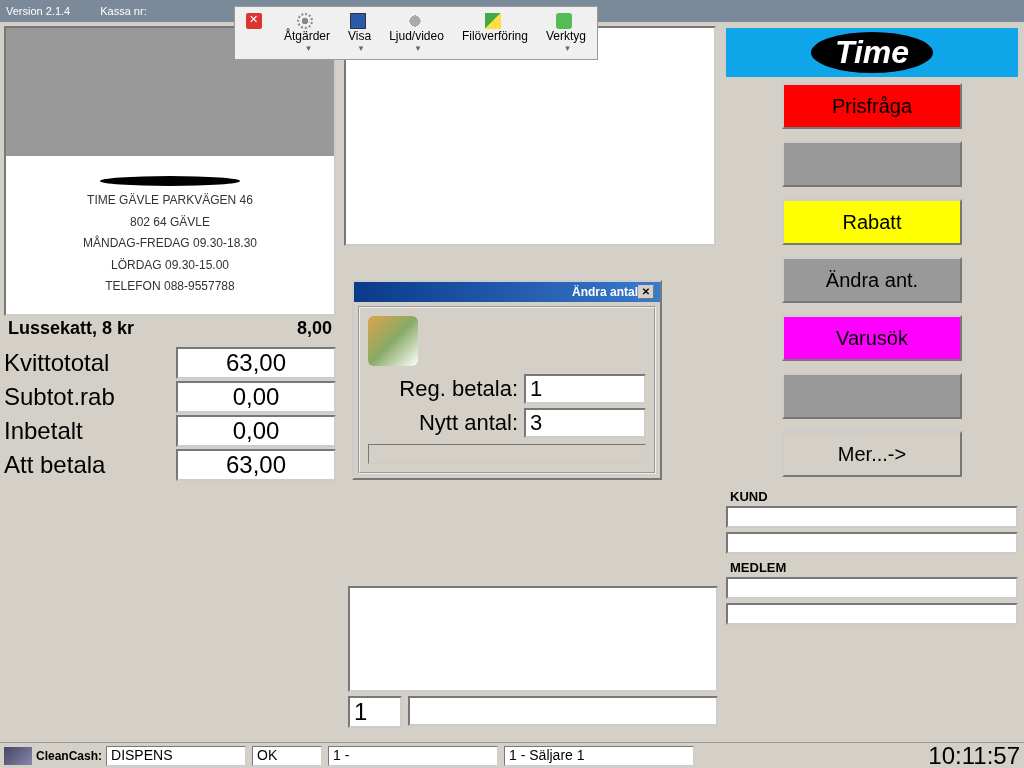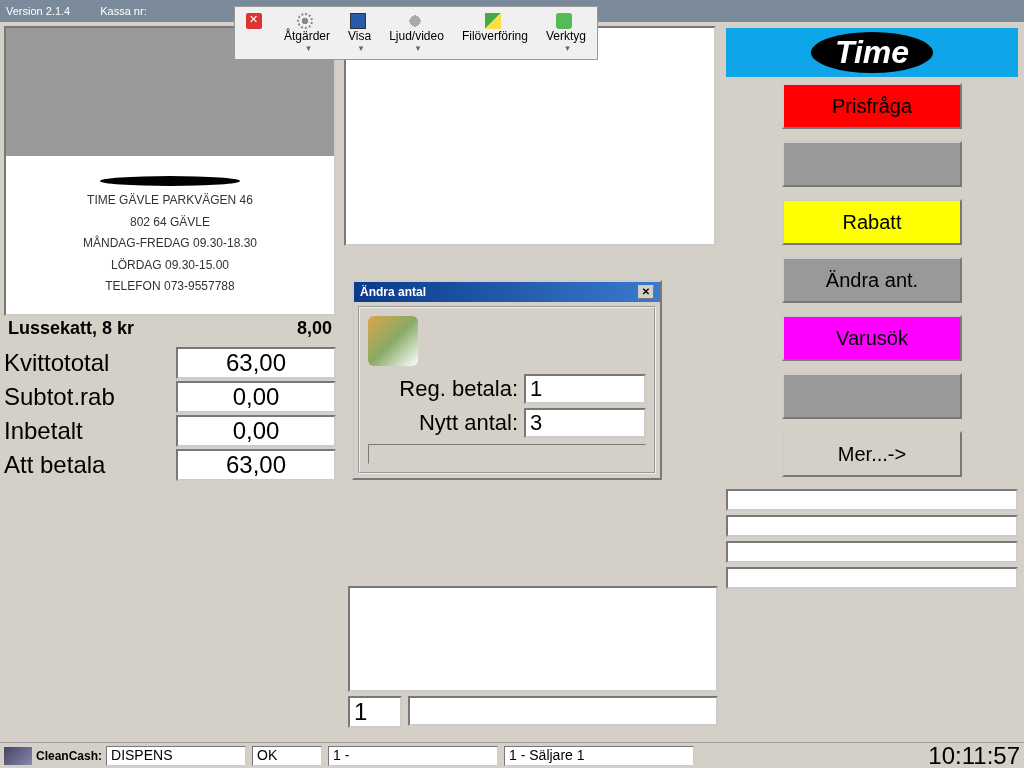--- a/index.html
+++ b/index.html
@@ -47,21 +47,21 @@
 .btn-red { background: #f00; }
 .btn-grey { background: #999; }
 .btn-yellow { background: #ff0; }
 .btn-magenta { background: #f0f; }
 .btn-plain { background: #d4d0c8; }
 
 .section-label { font-weight: bold; font-size: 13px; margin: 6px 0 2px 4px; }
 .text-field { background: white; border: 2px inset #ccc; height: 22px; margin-bottom: 4px; }
 
 .dialog { position: absolute; top: 280px; left: 352px; width: 310px; background: #d4d0c8; border: 2px outset #ccc; z-index: 200; }
-.dialog-title { background: linear-gradient(to right, #0a3a8a, #3a7acc); color: white; font-size: 12px; font-weight: bold; padding: 3px 6px; display: flex; justify-content: space-between; }
+.dialog-title { background: linear-gradient(to right, #0a3a8a, #3a7acc); color: white; font-size: 12px; font-weight: bold; padding: 3px 6px; display: flex; justify-content: flex-end; }
 .dialog-close { background: #d4d0c8; color: black; width: 16px; height: 14px; text-align: center; font-size: 10px; border: 1px outset #ccc; cursor: pointer; }
 .dialog-body { padding: 8px; border: 2px groove #eee; margin: 4px; }
 .dialog-icon { width: 50px; height: 50px; background: linear-gradient(135deg, #dca44a, #8a6, #fff); border-radius: 6px; margin-bottom: 8px; }
 .dialog-row { display: flex; align-items: center; margin-bottom: 4px; }
 .dialog-row label { font-size: 22px; width: 150px; text-align: right; margin-right: 6px; }
 .dialog-row .dval { background: white; border: 2px inset #ccc; font-size: 22px; padding: 0 4px; flex: 1; }
 .dialog-bottom-field { background: #d4d0c8; border: 1px inset #ccc; height: 20px; margin-top: 6px; }
 
 .statusbar { position: absolute; bottom: 0; left: 0; right: 0; height: 26px; background: #d4d0c8; display: flex; align-items: center; padding: 0 4px; border-top: 1px solid #999; }
 .statusbar .cc-icon { width: 28px; height: 18px; background: linear-gradient(135deg,#446,#88a); margin-right: 4px; }
@@ -113,21 +113,21 @@
 
 <div class="main">
   <div class="left-col">
     <div class="receipt-view">
       <div class="receipt-paper">
         <div class="logo-ellipse"></div>
         <div>TIME GÄVLE PARKVÄGEN 46</div>
         <div>802 64 GÄVLE</div>
         <div>MÅNDAG-FREDAG 09.30-18.30</div>
         <div>LÖRDAG 09.30-15.00</div>
-        <div>TELEFON 073-9557788</div>
+        <div>TELEFON 088-9557788</div>
       </div>
     </div>
     <div class="item-line">
       <span>Lussekatt,  8 kr</span>
       <span>8,00</span>
     </div>
 
     <div class="totals">
       <div class="total-row">
         <span class="total-label">Kvittototal</span>
@@ -157,22 +157,24 @@
       <span class="time-logo-inner">Time</span>
     </div>
     <button class="side-btn btn-red">Prisfråga</button>
     <button class="side-btn btn-grey"></button>
     <button class="side-btn btn-yellow">Rabatt</button>
     <button class="side-btn btn-grey">Ändra ant.</button>
     <button class="side-btn btn-magenta">Varusök</button>
     <button class="side-btn btn-grey"></button>
     <button class="side-btn btn-plain">Mer...-&gt;</button>
 
-    <div class="text-field"></div>
-    <div class="text-field"></div>
+    <div class="section-label">KUND</div>
+    <div class="text-field"></div>
+    <div class="text-field"></div>
+    <div class="section-label">MEDLEM</div>
     <div class="text-field"></div>
     <div class="text-field"></div>
   </div>
 </div>
 
 <div class="lower-mid-blank"></div>
 <div class="lower-mid-field">1</div>
 <div class="lower-mid-field2"></div>
 
 <div class="dialog">

